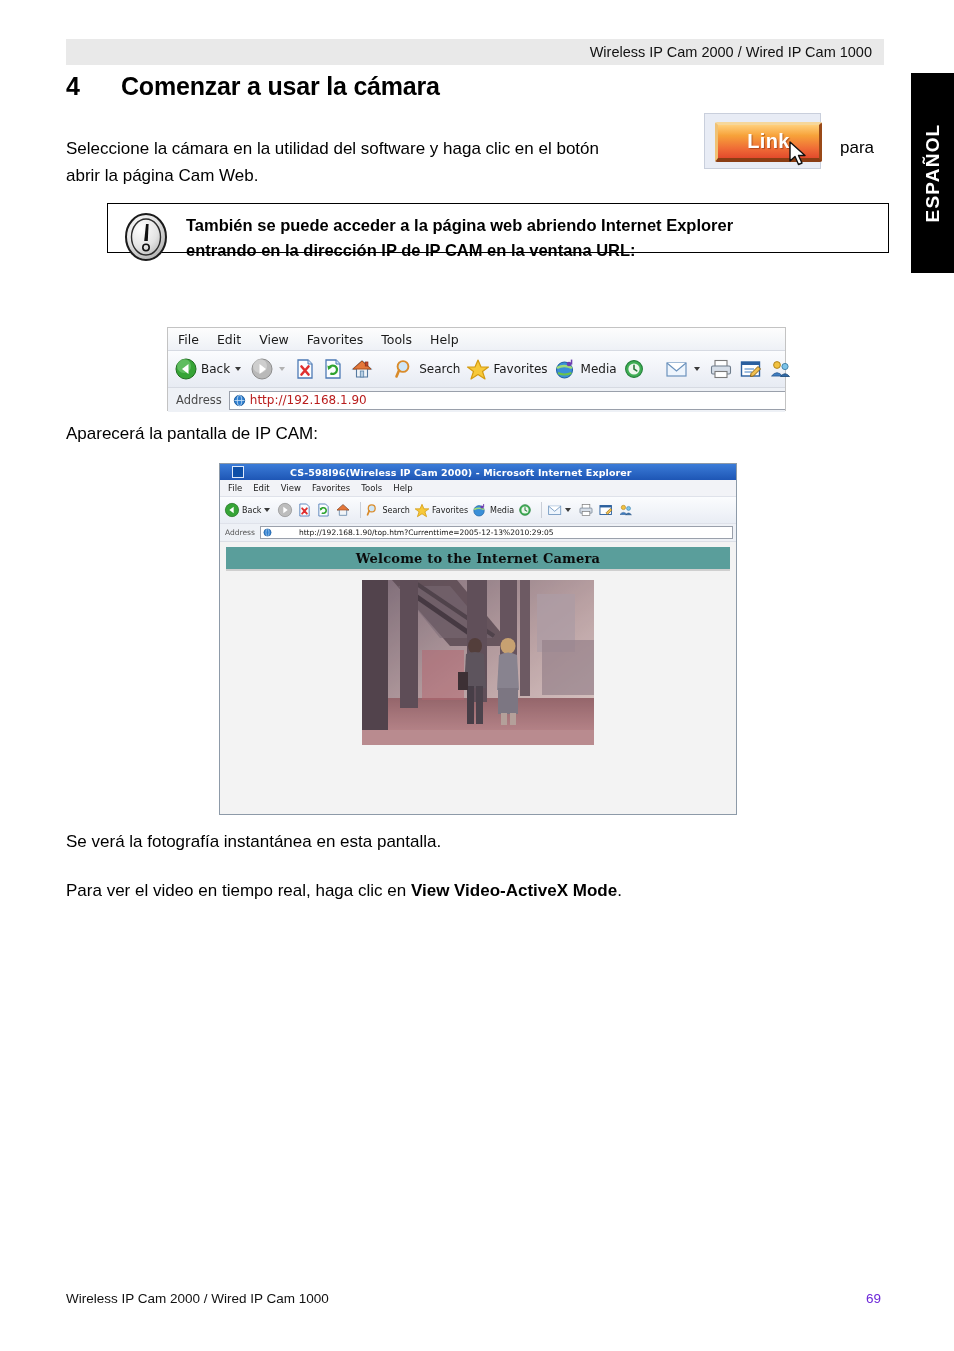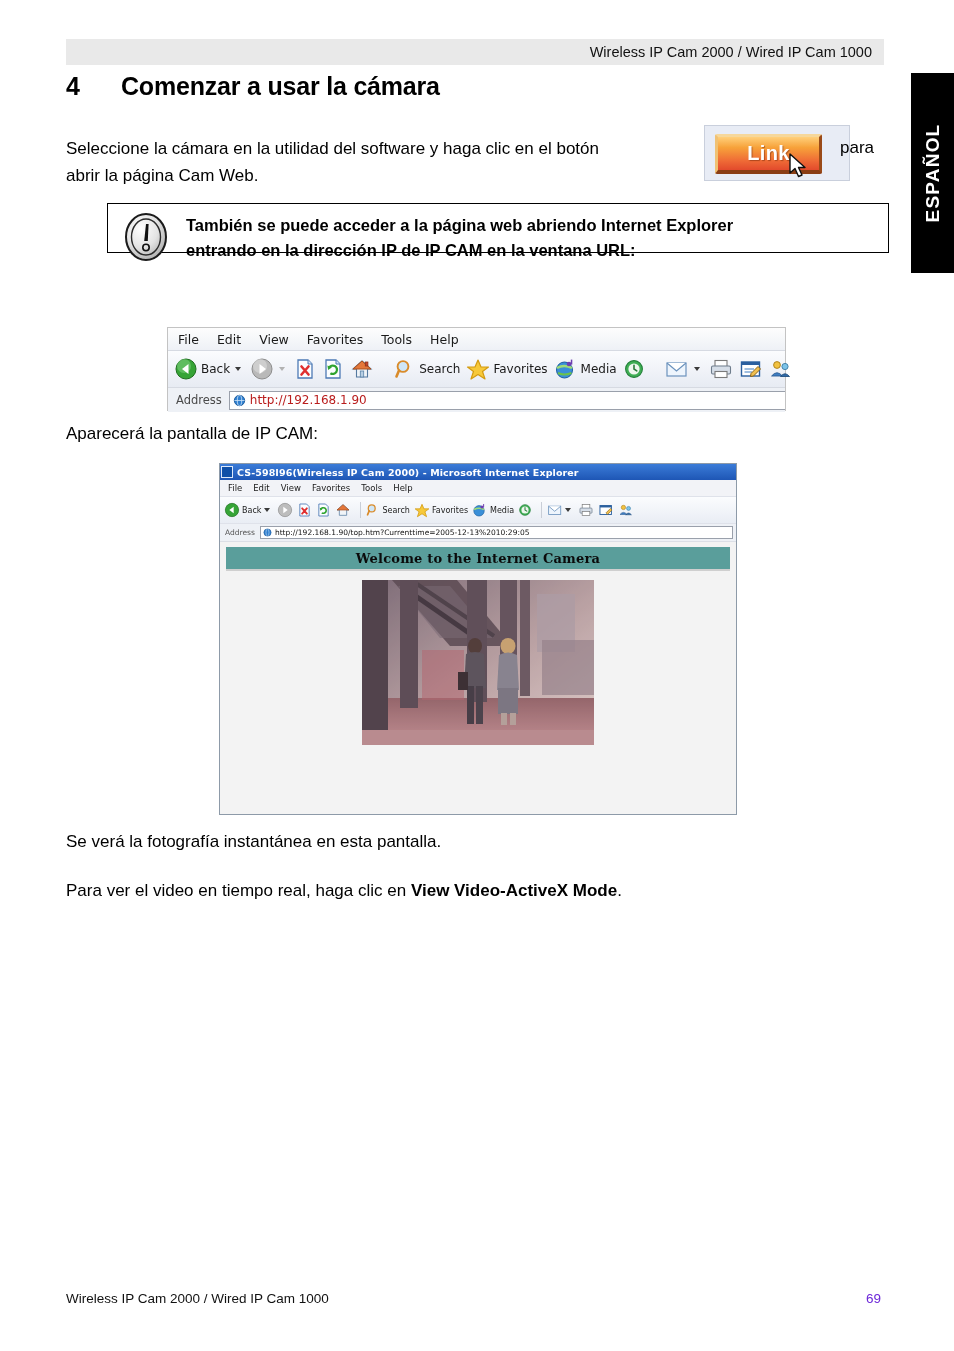--- a/index.html
+++ b/index.html
@@ -52,25 +52,24 @@
   
   .intro{
     position:absolute; left:66px; top:135px;
     width:810px;
     font-size:17px; line-height:27px;
   }
   .intro .line2{ display:block; }
 
   .link-btn-wrap{
     position:absolute; left:704px; top:113px;
-    width:146px; height:56px;
+    width:117px; height:56px;
     background:#e8ecf5;
     border:1px solid #c9cfdc;
     box-sizing:border-box;
-    margin-top:12px;
   }
   .link-btn{
     position:absolute; left:10px; top:8px;
     width:107px; height:40px;
     background:linear-gradient(180deg,#ffcf7a 0%,#f7a23a 32%,#ef6b36 72%,#e24a2c 100%);
     border-top:3px solid #f6d79a;
     border-left:3px solid #f0c173;
     border-right:3px solid #9a4a18;
     border-bottom:4px solid #8a3d14;
     box-sizing:border-box;
@@ -170,21 +169,21 @@
     width:518px; height:352px;
     border:1px solid #8d9aa8;
     box-sizing:border-box;
     background:#ffffff;
     font-family:"DejaVu Sans", sans-serif;
     overflow:hidden;
   }
   .win-title{
     height:16px;
     background:linear-gradient(180deg,#3b7cd8,#1e56b5);
-    display:flex; align-items:center; padding-left:1px;
+    display:flex; align-items:center; padding-left:12px;gap:42px;
   }
   .win-ico{
     width:10px;height:10px;background:#0e4fa8;border:1px solid #dfe9fa;
     margin-right:4px; flex:0 0 auto;
   }
   .win-title-text{
     color:#ffffff; font-size:9.5px; font-weight:bold; white-space:nowrap;
     letter-spacing:.1px;
   }
   .win-menubar{
@@ -202,20 +201,21 @@
   .wtb-sep{ width:1px; height:16px; background:#c9ced7; margin:0 5px; }
   .win-addr{
     height:17px; background:#eef1f6; display:flex; align-items:center;
     padding-left:5px; border-bottom:1px solid #dcdfe6;
   }
   .win-addr-label{ font-size:7.5px; color:#555; margin-right:5px; }
   .win-addr-field{
     flex:1; height:13px; background:#fff; border:1px solid #9aa0ab;
     display:flex; align-items:center; padding-left:2px; box-sizing:border-box;
     margin-right:3px;
+    gap:24px;
   }
   .win-addr-text{ font-size:7.5px; color:#111; margin-left:3px; white-space:nowrap; }
 
   .page-body{
     background:#f3f3f3;
     height:100%;
     padding:5px 6px 0 6px;
     box-sizing:border-box;
   }
   .welcome-banner{

